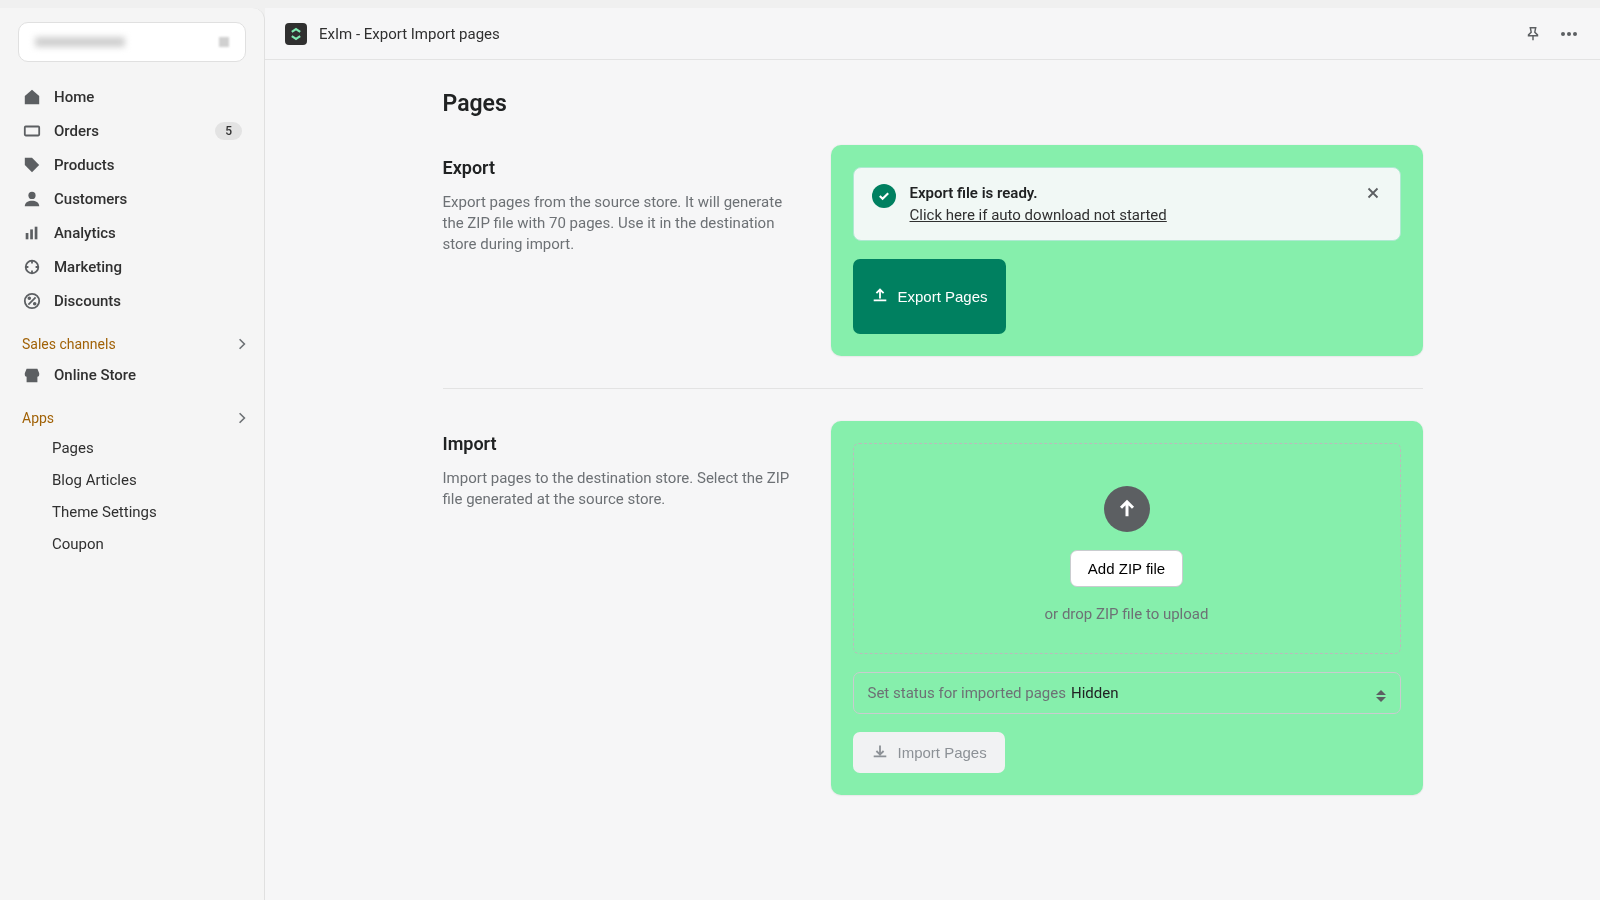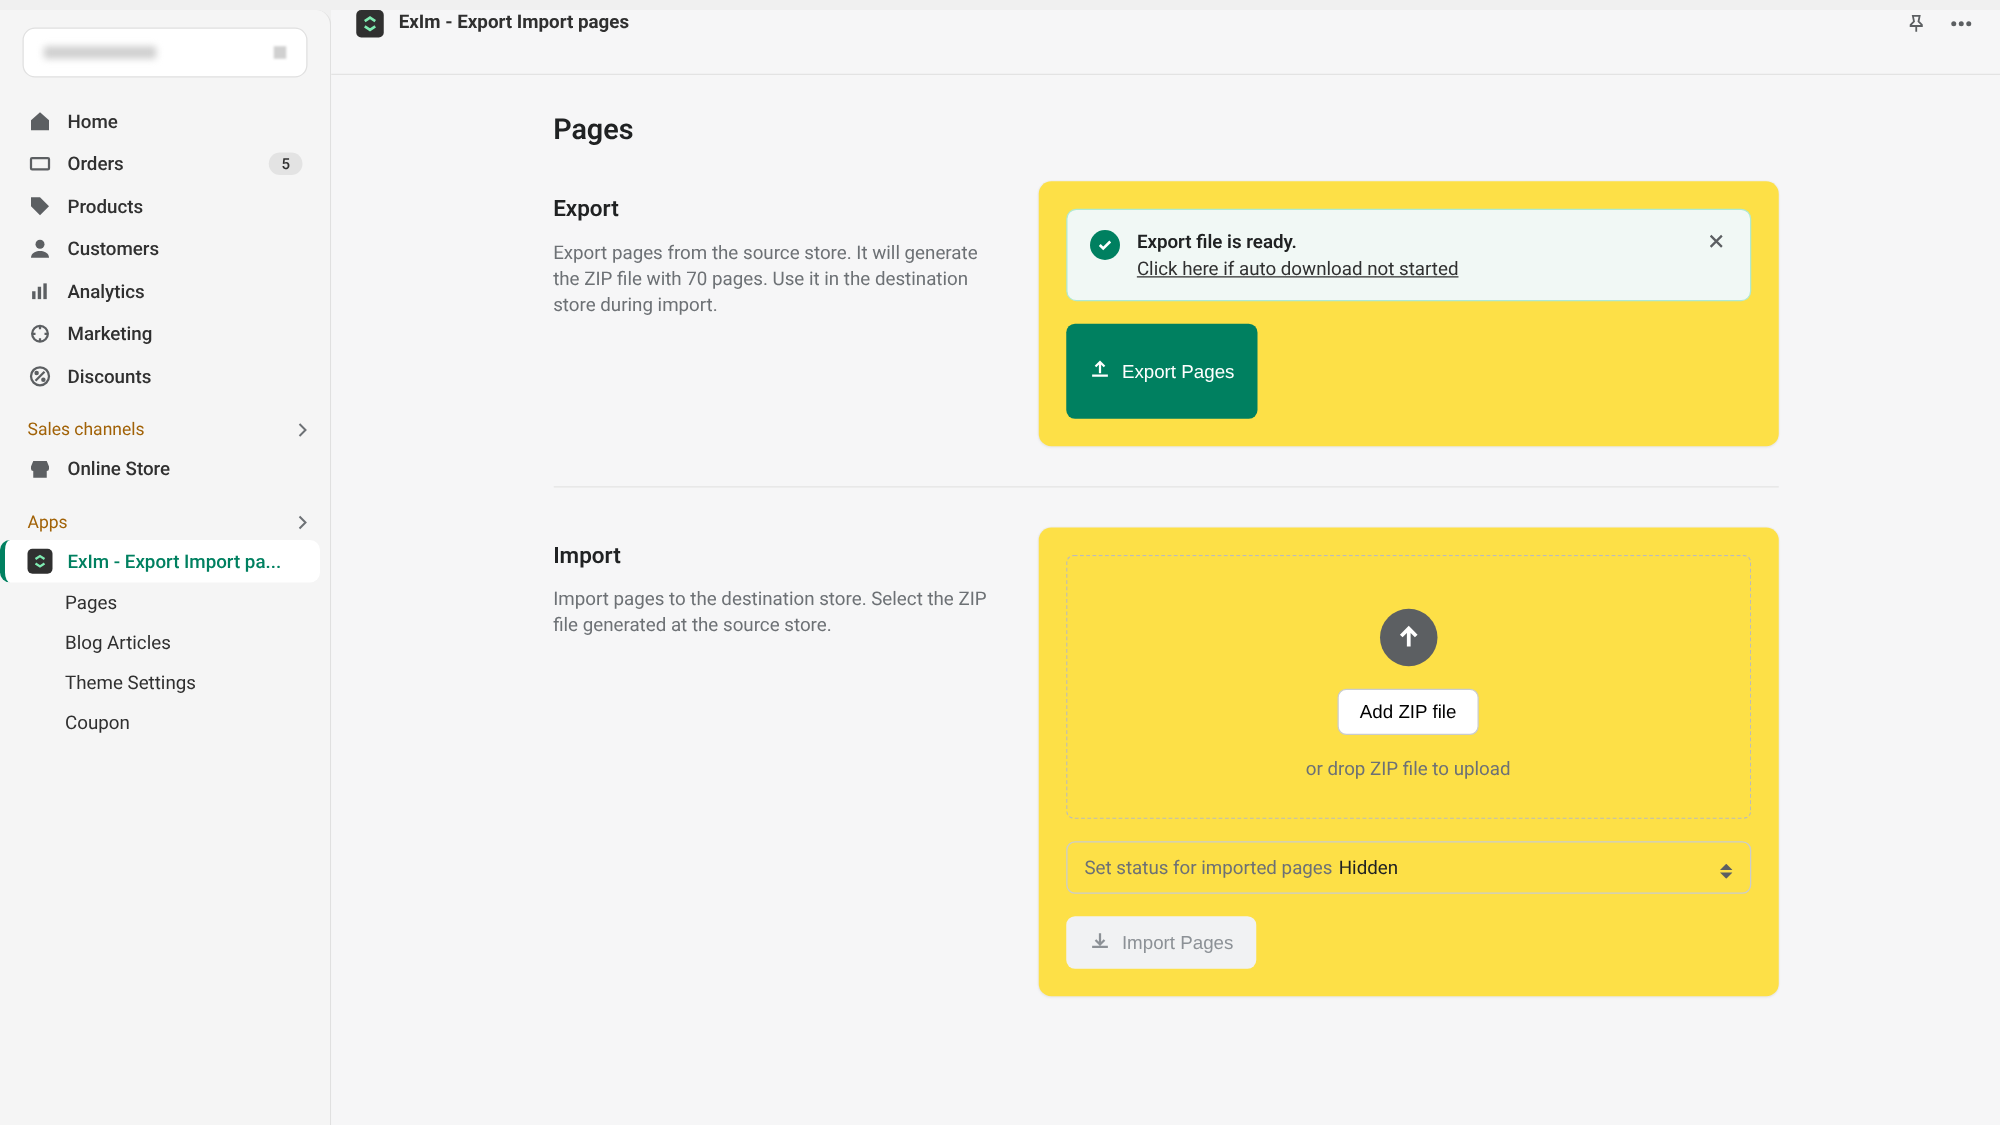--- a/index.html
+++ b/index.html
@@ -102,24 +102,23 @@
       border-radius: 8px;
     }
     .icon svg, .chev svg { display: block; }
     
     
     .main { flex: 1; background: #f6f6f7; display: flex; flex-direction: column; margin-top: 8px;}
     .topbar {
       height: 52px;
       border-bottom: 1px solid #e3e3e3;
       display: flex;
-      align-items: flex-start;
+      align-items: center;
       padding: 0 20px 0 20px;
       background: #f6f6f7;
-      font-weight: bold;
     }
     .topbar .app-icon {
       width: 22px; height: 22px; background: #303030;
       border-radius: 4px; margin-right: 12px;
       display:flex; align-items:center; justify-content:center;
     }
     .topbar .title { font-size: 15px; color: #303030; }
     .topbar .spacer { flex: 1; }
     .topbar .pin-icon, .topbar .more-icon {
       width: 22px; height: 22px;
@@ -133,21 +132,21 @@
     .content-center { max-width: 1060px; margin: 0 auto; padding: 0 40px; }
     h1.page-title { font-size: 23px; font-weight: 600; margin-bottom: 28px; }
     
     .row { display: flex; gap: 28px; margin-bottom: 0; }
     .col-text { width: 360px; padding-top: 12px;}
     .col-text h2 { font-size: 18px; font-weight: 600; margin-bottom: 14px; }
     .col-text p { font-size: 15px; color: #6d7175; line-height: 1.4; }
     .col-card { flex: 1; }
     
     .card {
-      background: #fde047;
+      background: #86efac;
       border-radius: 10px;
       padding: 22px;
       box-shadow: 0 1px 2px rgba(0,0,0,0.04), 0 0 0 1px rgba(0,0,0,0.02);
     }
     
     .banner {
       background: #f1f8f5;
       border: 1px solid #aee9d1;
       border-radius: 8px;
       padding: 16px 18px;
@@ -336,30 +335,20 @@
     </ul>
 
     <div class="nav-section">
       <span>Apps</span>
       <span class="chev">
         <svg width="16" height="16" viewBox="0 0 20 20" fill="none" stroke="currentColor" stroke-width="2">
             <path d="M7 4l6 6-6 6"></path>
           </svg>
       </span>
     </div>
-    <ul class="nav">
-      <li class="nav-item subnav-active">
-        <span class="icon icon-app" style="margin-right:12px;">
-          <svg width="12" height="12" viewBox="0 0 20 20" fill="none" stroke="#7FEBB2" stroke-width="3">
-              <path d="M4 7l6-4 6 4M4 13l6 4 6-4"></path>
-            </svg>
-        </span>
-        <span style="color:#008060;">ExIm ‑ Export Import pa...</span>
-      </li>
-    </ul>
     <a class="sub-link">Pages</a>
     <a class="sub-link">Blog Articles</a>
     <a class="sub-link">Theme Settings</a>
     <a class="sub-link">Coupon</a>
   </aside>
 
   <main class="main">
     <div class="topbar">
       <div class="app-icon">
         <svg width="14" height="14" viewBox="0 0 20 20" fill="none" stroke="#7FEBB2" stroke-width="3">

